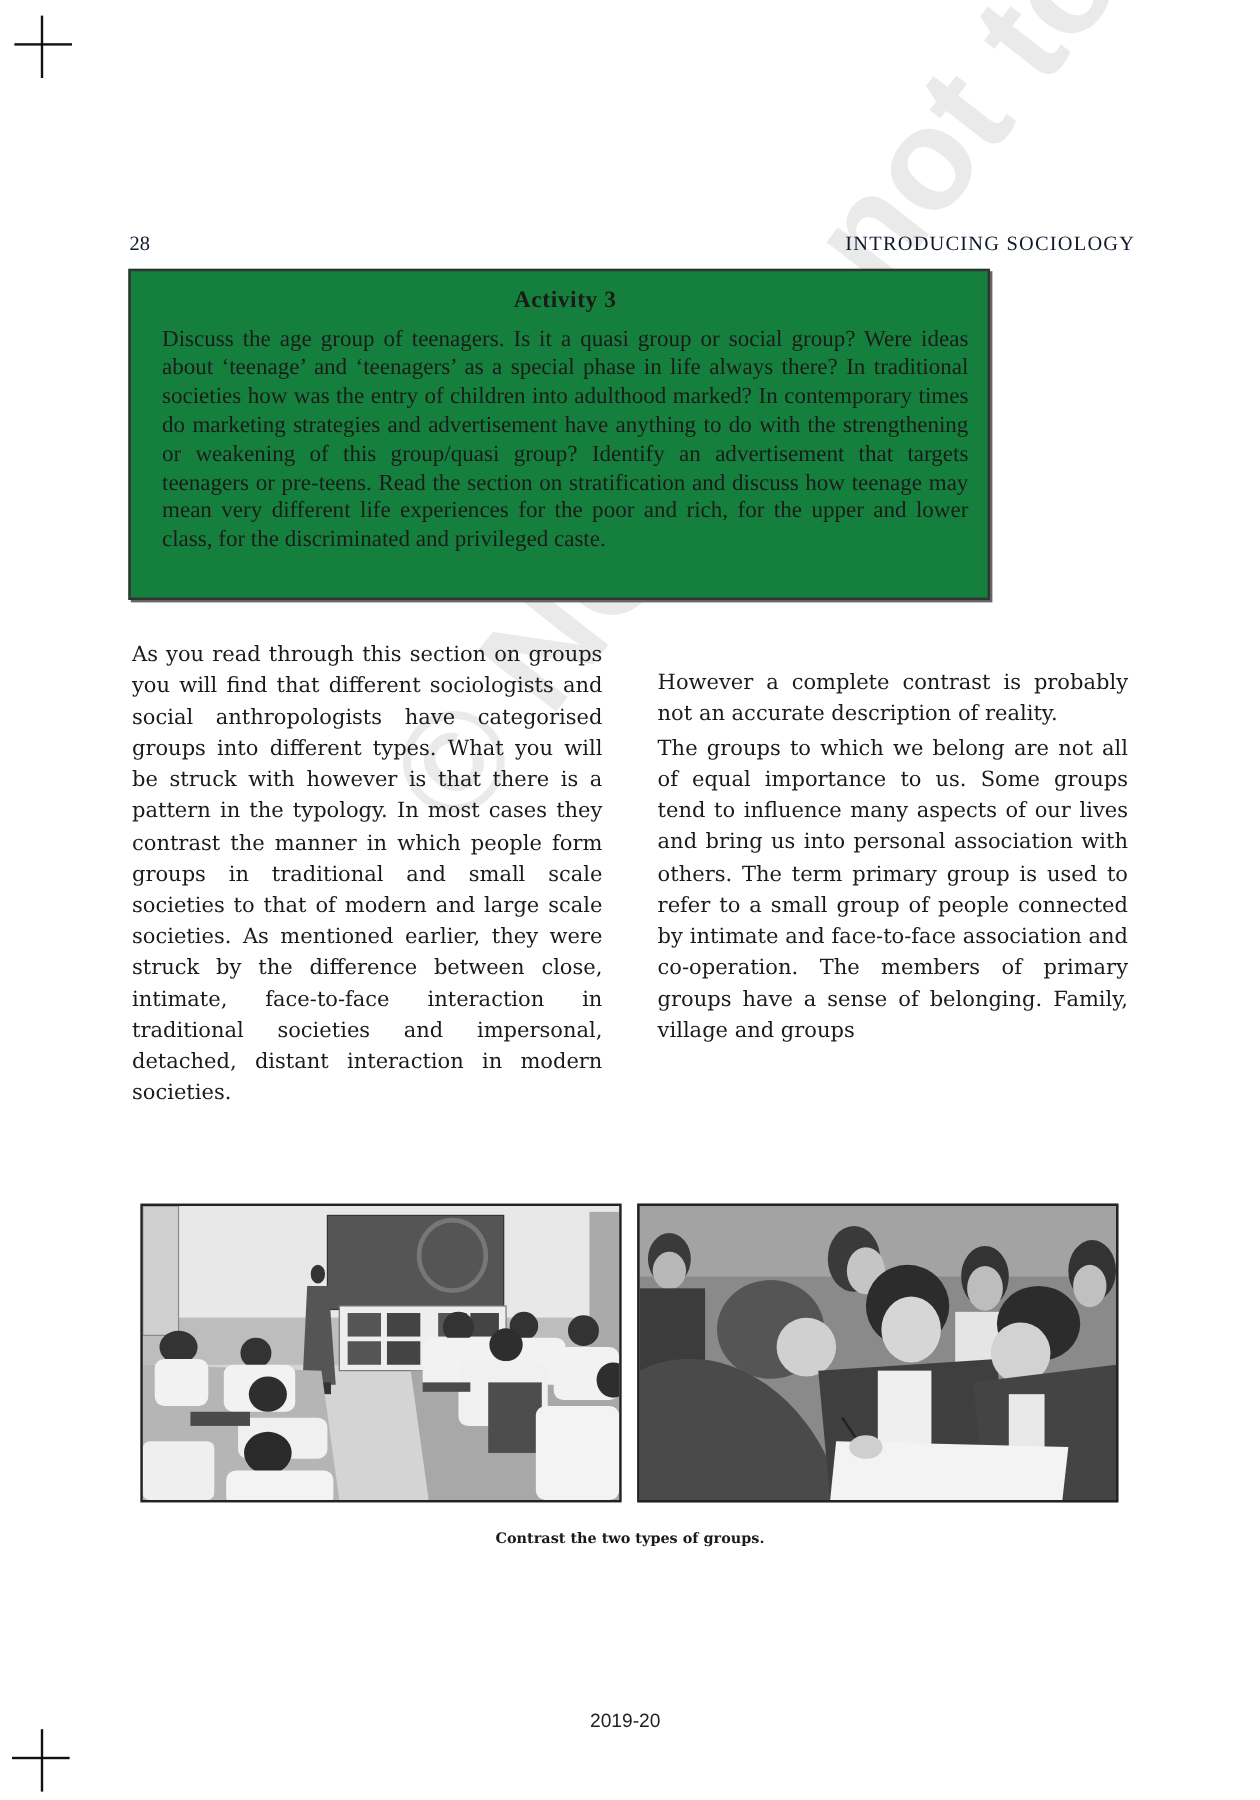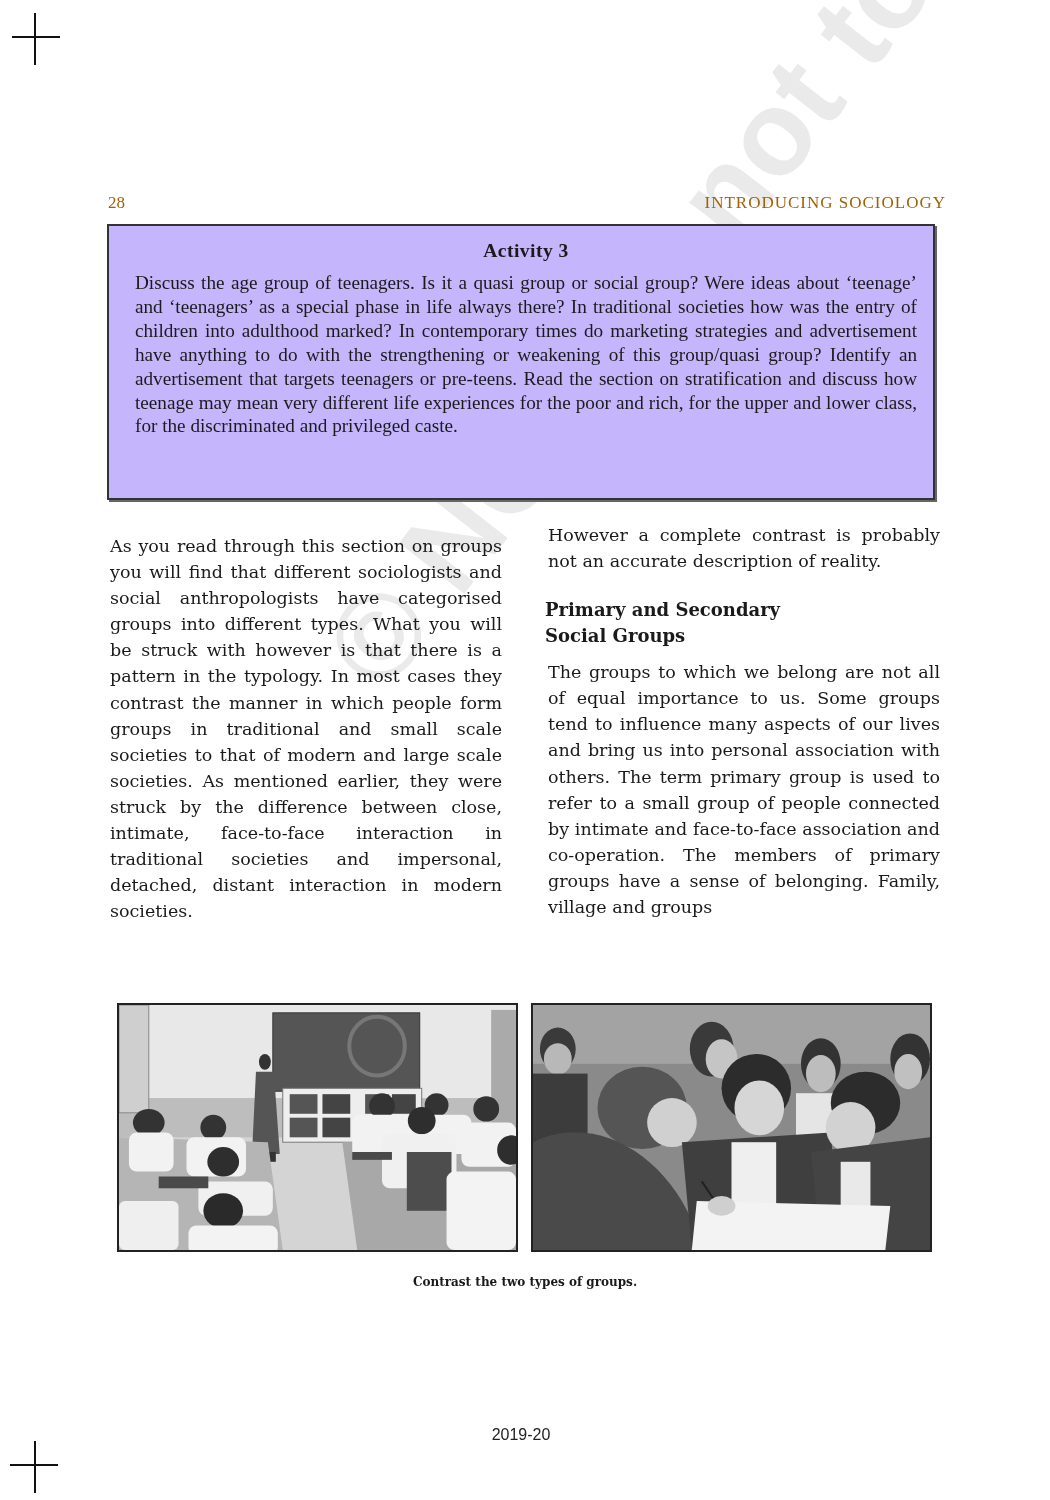--- a/index.html
+++ b/index.html
@@ -7,42 +7,42 @@
       width: 1050px; height: 1500px; position: relative; overflow: hidden;
       font-family: "DejaVu Serif", "Liberation Serif", serif; color: #1a1a1a;
     }
     .crop { position: absolute; background: #111; }
     .crop.h { height: 2px; width: 48px; }
     .crop.v { width: 2px; height: 52px; }
 
     .running-head {
       position: absolute; top: 165px; left: 108px; width: 838px;
       display: flex; justify-content: space-between; align-items: baseline;
-      font-family: "Liberation Serif", "DejaVu Serif", serif; font-size: 17px; color: #a16207;
+      font-family: "Liberation Serif", "DejaVu Serif", serif; font-size: 17px; color: #0f172a;
     }
     .running-head .title { letter-spacing: 1px; margin-top: 28px; }
 
     .activity-box {
-      position: absolute; left: 107px; top: 224px; width: 828px; height: 276px;
-      background: #c4b5fd; border: 2px solid #333;
+      position: absolute; left: 107px; top: 224px; width: 718px; height: 276px;
+      background: #15803d; border: 2px solid #333;
       box-shadow: 2px 2px 0 #666;
       padding: 12px 13px 0 23px; box-sizing: border-box;
     }
     .activity-title {
       text-align: center; font-family: "Liberation Serif", serif; font-weight: bold;
       font-size: 19.5px; letter-spacing: 0.5px; margin: 2px 0 9px 0;
     }
     .activity-text {
       font-family: "Liberation Serif", serif; font-size: 19.2px; line-height: 23.9px;
       text-align: justify; color: #1b1b1b;
     }
 
     .col { position: absolute; width: 398px; font-size: 17.5px; line-height: 26.1px; text-align: justify; }
     .col-left { left: 107px; top: 530px; }
-    .col-right { left: 545px; top: 519px; }
+    .col-right { left: 545px; top: 553px; }
     .section-heading {
       font-weight: bold; font-size: 17px; font-variant: small-caps; letter-spacing: 0.3px;
       margin: 0 0 9px 0; line-height: 24px;
     }
     .section-heading .big { font-size: 20px; }
     .subheading { font-weight: bold; font-size: 18px; line-height: 26px; margin: 23px 0 10px 0; }
     p { margin: 3px; }
     .col p.para { hyphens: none; }
 
     .photo {
@@ -87,24 +87,20 @@
   <div class="activity-title">Activity 3</div>
   <p class="activity-text">Discuss the age group of teenagers. Is it a quasi group or social group?  Were ideas about ‘teenage’ and ‘teenagers’ as a special phase in life always there? In traditional societies how was  the entry of children into adulthood marked? In contemporary times do marketing strategies and advertisement have anything to do with the strengthening or weakening of this group/quasi group? Identify an advertisement that targets teenagers or pre-teens. Read the section on stratification and discuss how teenage may mean very different life experiences for the poor and rich, for the upper and lower class, for the discriminated and privileged caste.</p>
 </div>
 
 <div class="col col-left">
   <p class="para">As you read through this section on groups you will find that different sociologists and social anthropologists have categorised groups into different types. What you will be struck with however is that there is a pattern in the typology. In most cases they contrast the manner in which people form groups in traditional and small scale societies to that of modern and large scale societies. As mentioned earlier, they were struck by the difference between close, intimate, face-to-face interaction in traditional societies and impersonal, detached, distant interaction in modern societies.</p>
 </div>
 
 <div class="col col-right">
   <p class="para">However a complete contrast is probably not an accurate description of reality.</p>
-  <div class="subheading">
-    <div>Primary and Secondary</div>
-    <div>Social Groups</div>
-  </div>
   <p class="para">The groups to which we belong are not all of equal importance to us. Some groups tend to influence many aspects of our lives and bring us into personal association with others. The term primary group is used to refer to a small group of people connected by intimate and face-to-face association and co-operation. The members of primary groups have a sense of belonging.  Family, village and groups</p>
 </div>
 
 <div class="photo photo-left">
   <svg viewBox="0 0 400 250" preserveAspectRatio="none">
     <rect x="0" y="0" width="400" height="250" fill="#d4d4d4"></rect>
     <rect x="0" y="0" width="400" height="95" fill="#e8e8e8"></rect>
     <rect x="0" y="95" width="400" height="40" fill="#bdbdbd"></rect>
     <rect x="0" y="0" width="30" height="110" fill="#cfcfcf" stroke="#888"></rect>
     <rect x="155" y="8" width="148" height="80" fill="#555" stroke="#333"></rect>

